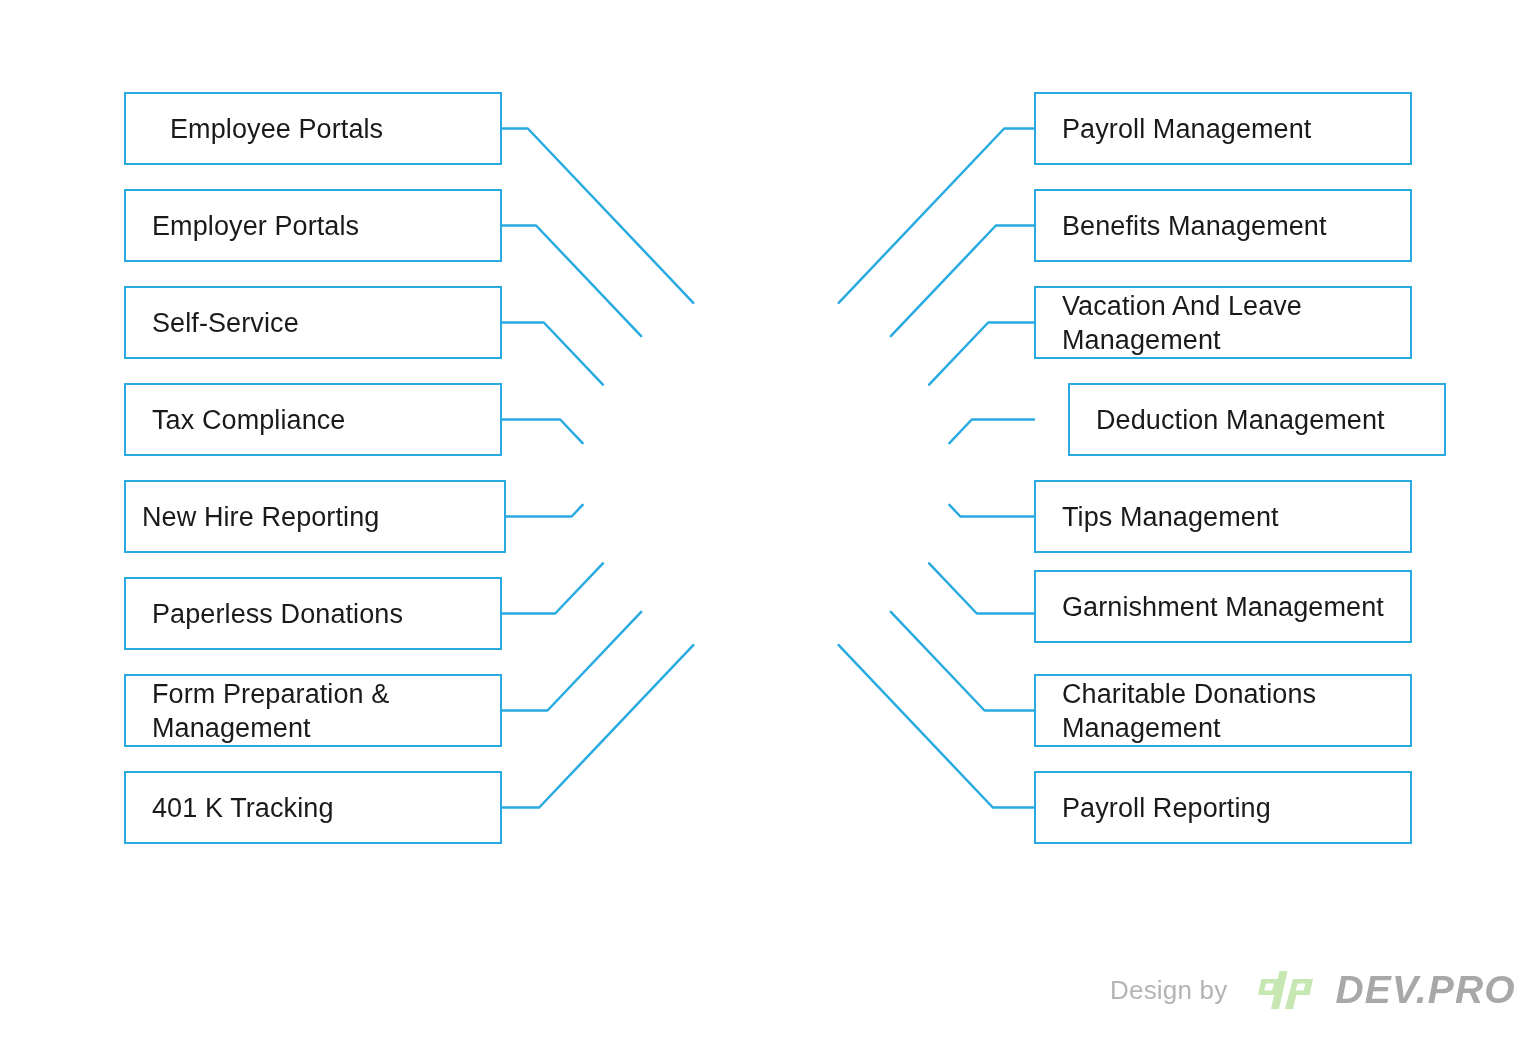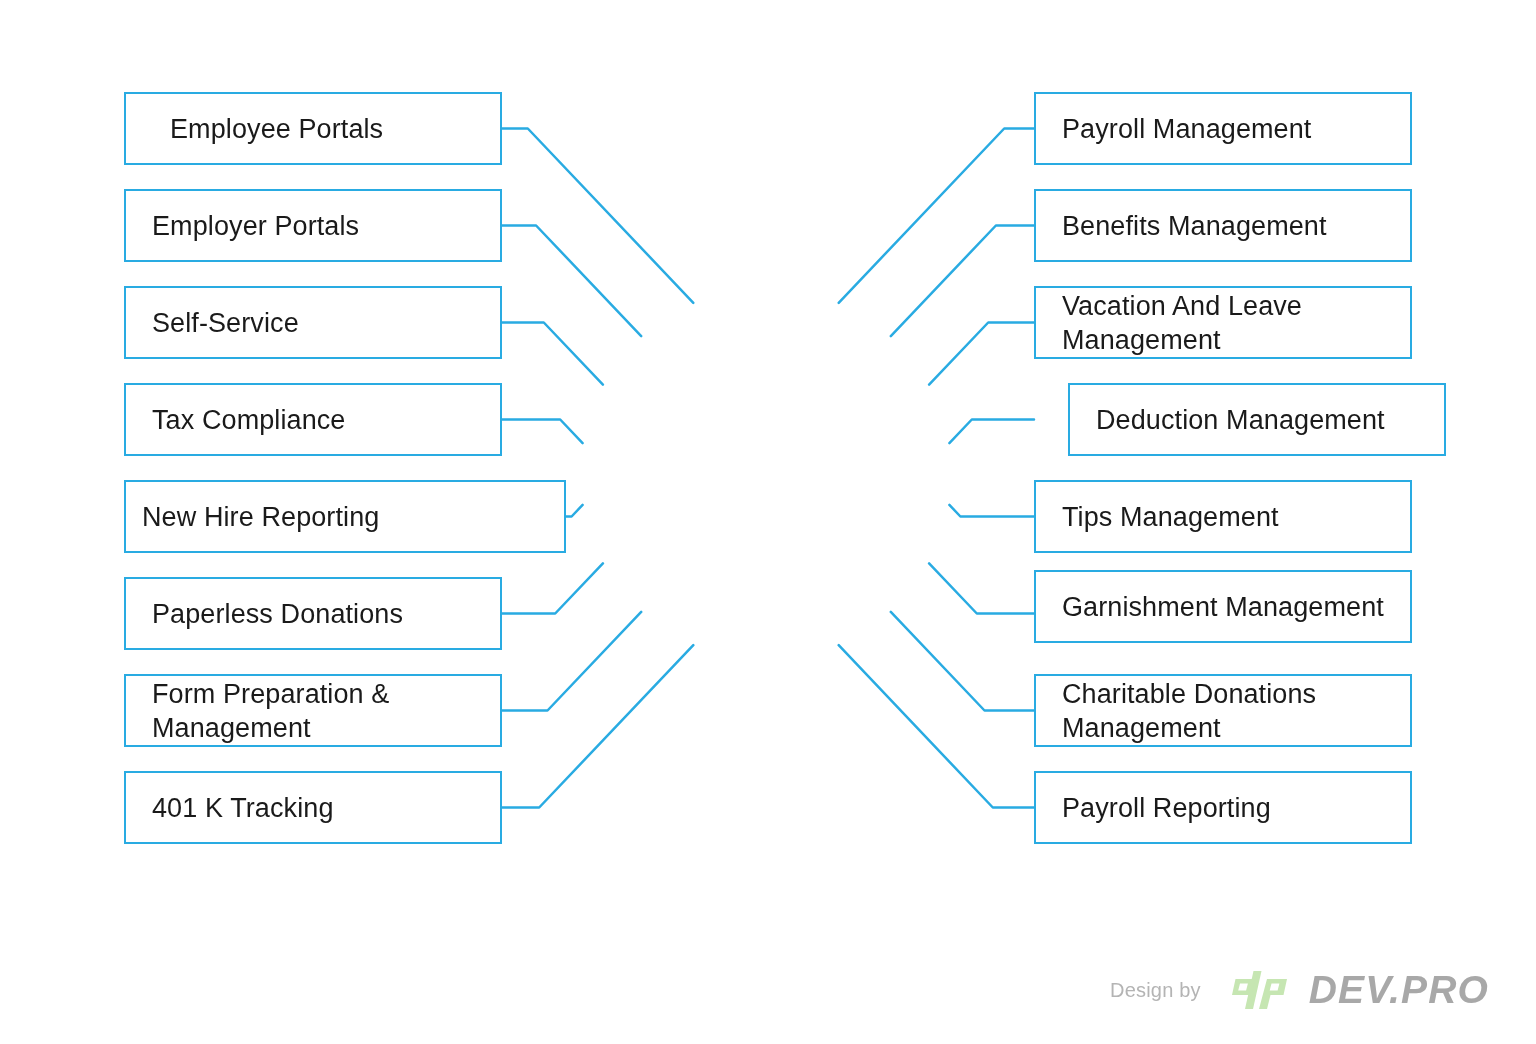--- a/index.html
+++ b/index.html
@@ -77,21 +77,21 @@
   
   #credit {
     position: absolute;
     left: 1110px;
     top: 963px;
     display: flex;
     align-items: center;
     height: 54px;
   }
   #credit-text {
-    font-size: 20px;
+    font-size: 26px;
     color: #b4b4b4;
     font-weight: 400;
     letter-spacing: 0.2px;
   }
   #logo-mark {
     margin-left: 30px;
     display: flex;
     align-items: center;
   }
   #logo-word {
@@ -137,21 +137,21 @@
       </div>
       <div class="feature-box" style="width: 378px; height: 73px; top: 189px; left: 124px; border-color: rgb(41, 171, 226);">
         <div class="feature-label">Employer Portals</div>
       </div>
       <div class="feature-box" style="width: 378px; height: 73px; top: 286px; left: 124px; border-color: rgb(41, 171, 226);">
         <div class="feature-label">Self-Service</div>
       </div>
       <div class="feature-box" style="width: 378px; height: 73px; top: 383px; left: 124px; border-color: rgb(41, 171, 226);">
         <div class="feature-label">Tax Compliance</div>
       </div>
-      <div class="feature-box" style="width: 442px; height: 73px; top: 480px; left: 124px; border-color: rgb(41, 171, 226); padding-left: 16px;">
+      <div class="feature-box" style="width: 382px; height: 73px; top: 480px; left: 124px; border-color: rgb(41, 171, 226); padding-left: 16px;">
         <div class="feature-label">New Hire Reporting</div>
       </div>
       <div class="feature-box" style="width: 378px; height: 73px; top: 577px; left: 124px; border-color: rgb(41, 171, 226);">
         <div class="feature-label">Paperless Donations</div>
       </div>
       <div class="feature-box" style="width: 378px; height: 73px; top: 674px; left: 124px; border-color: rgb(41, 171, 226);">
         <div class="feature-label">Form Preparation &amp;
 Management</div>
       </div>
       <div class="feature-box" style="width: 378px; height: 73px; top: 771px; left: 124px; border-color: rgb(41, 171, 226); text-align: center;">

